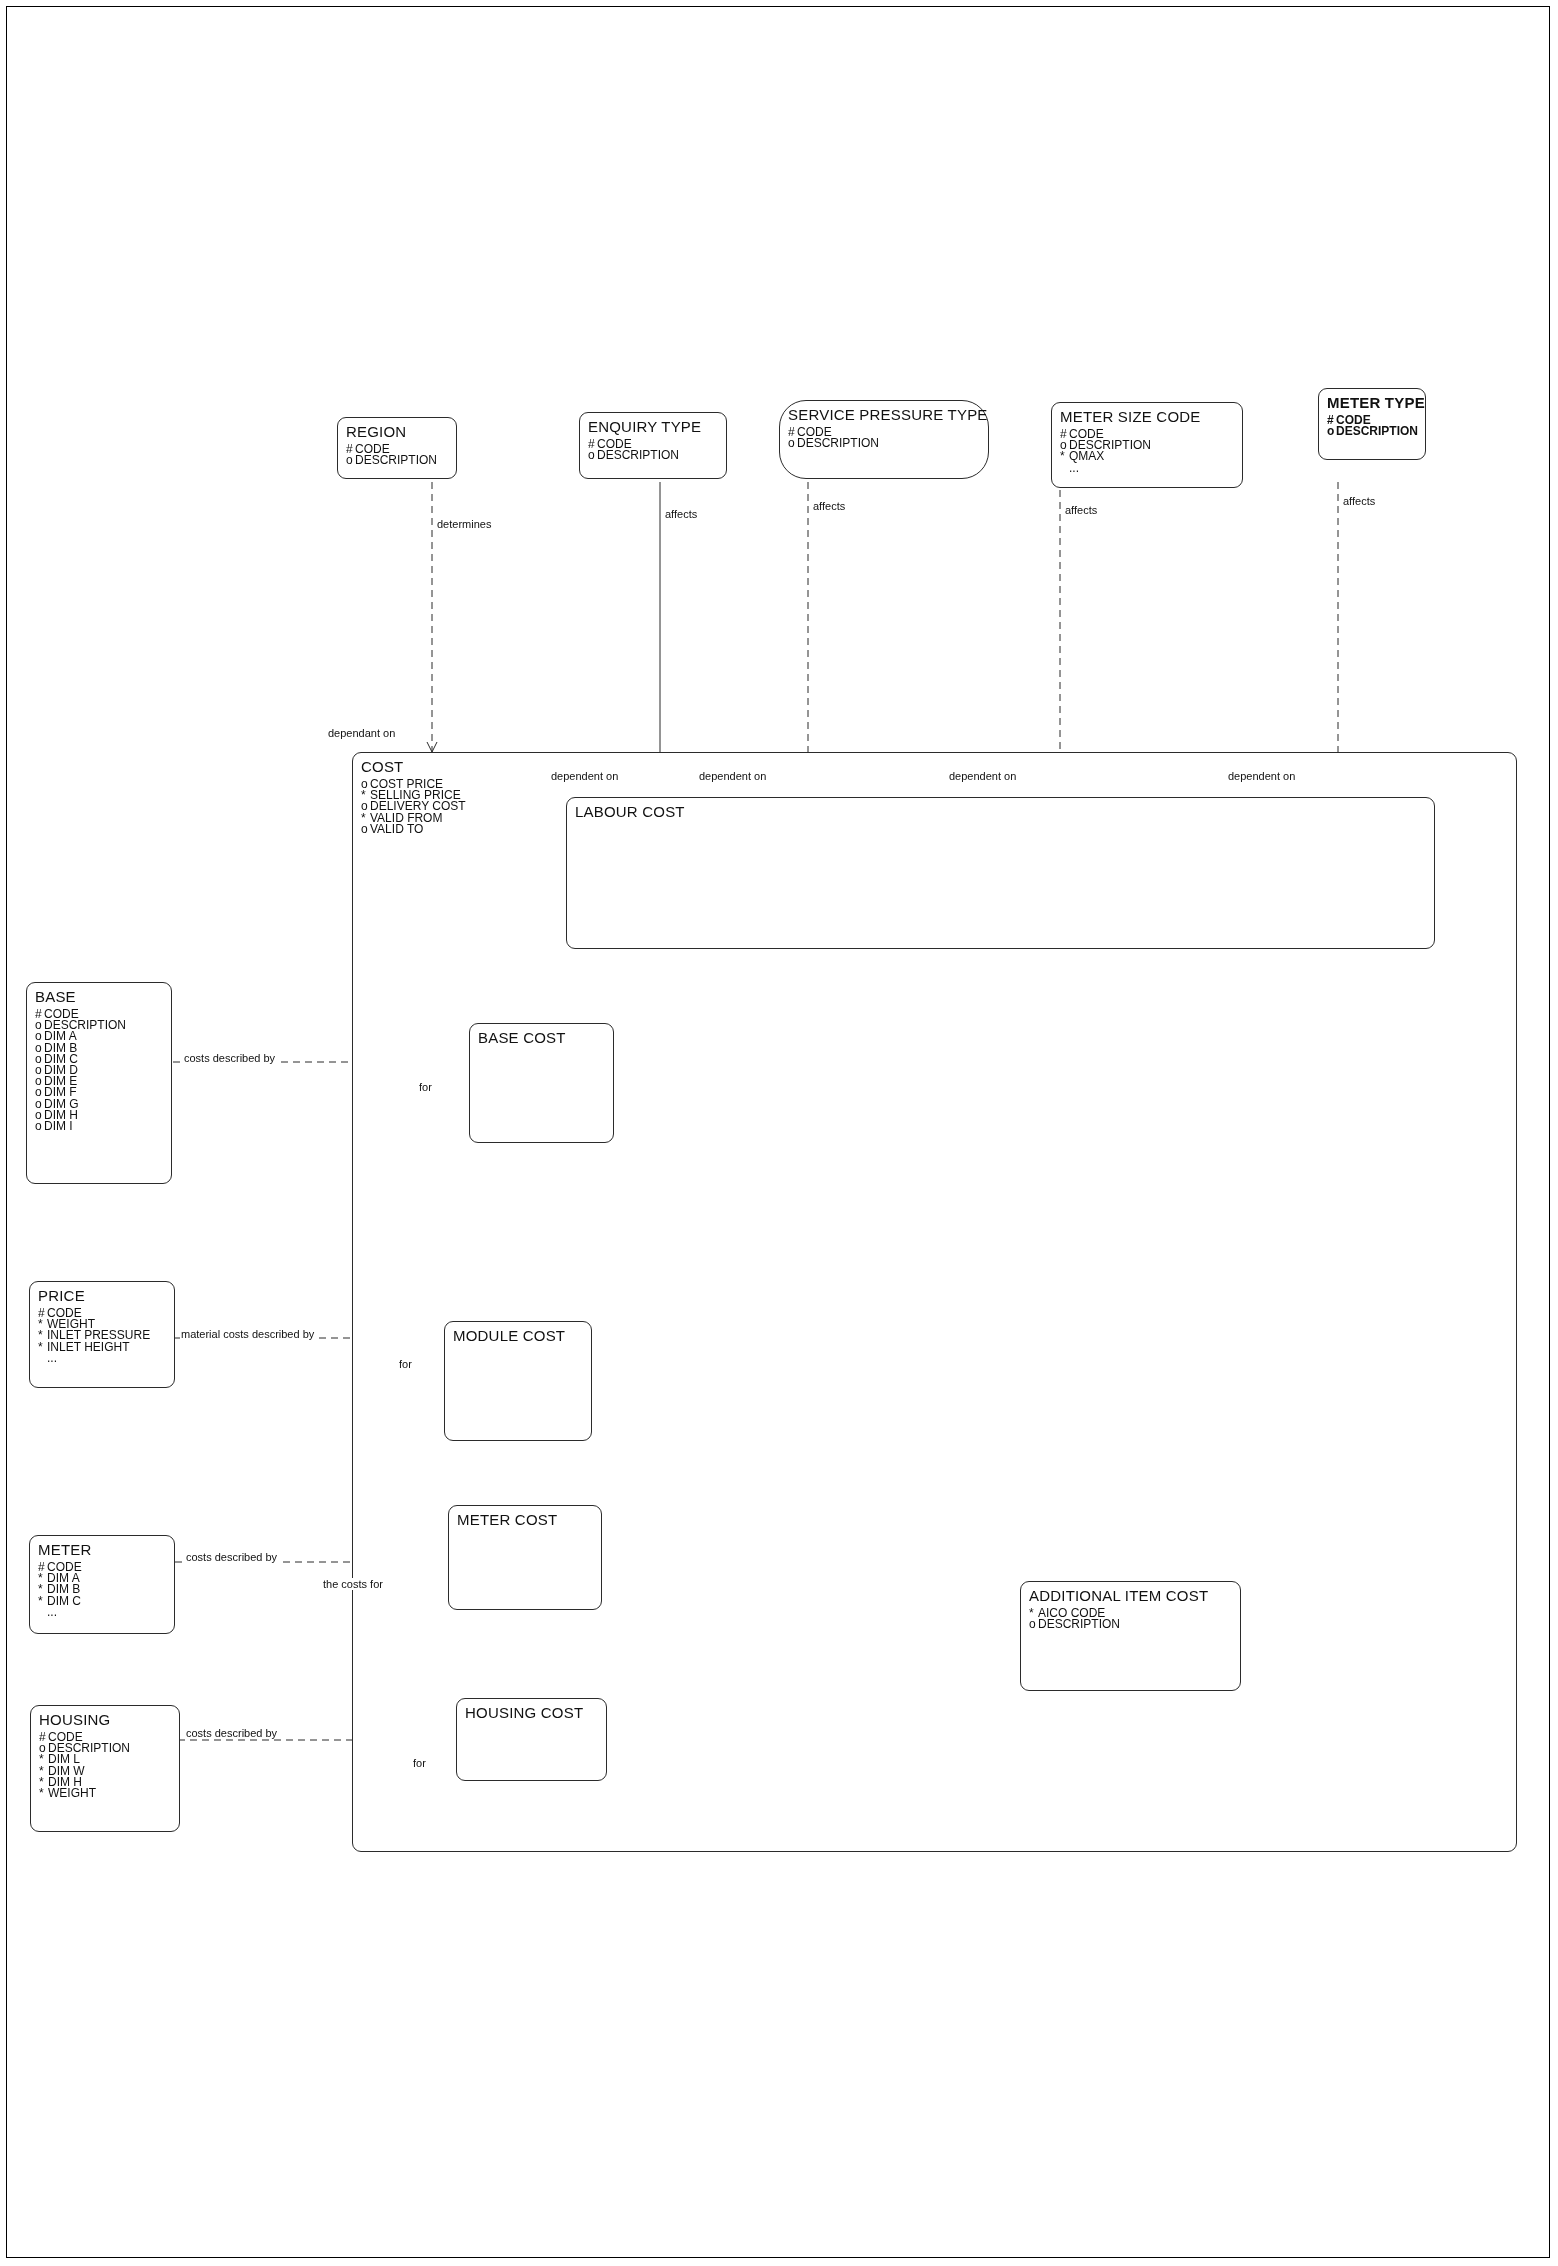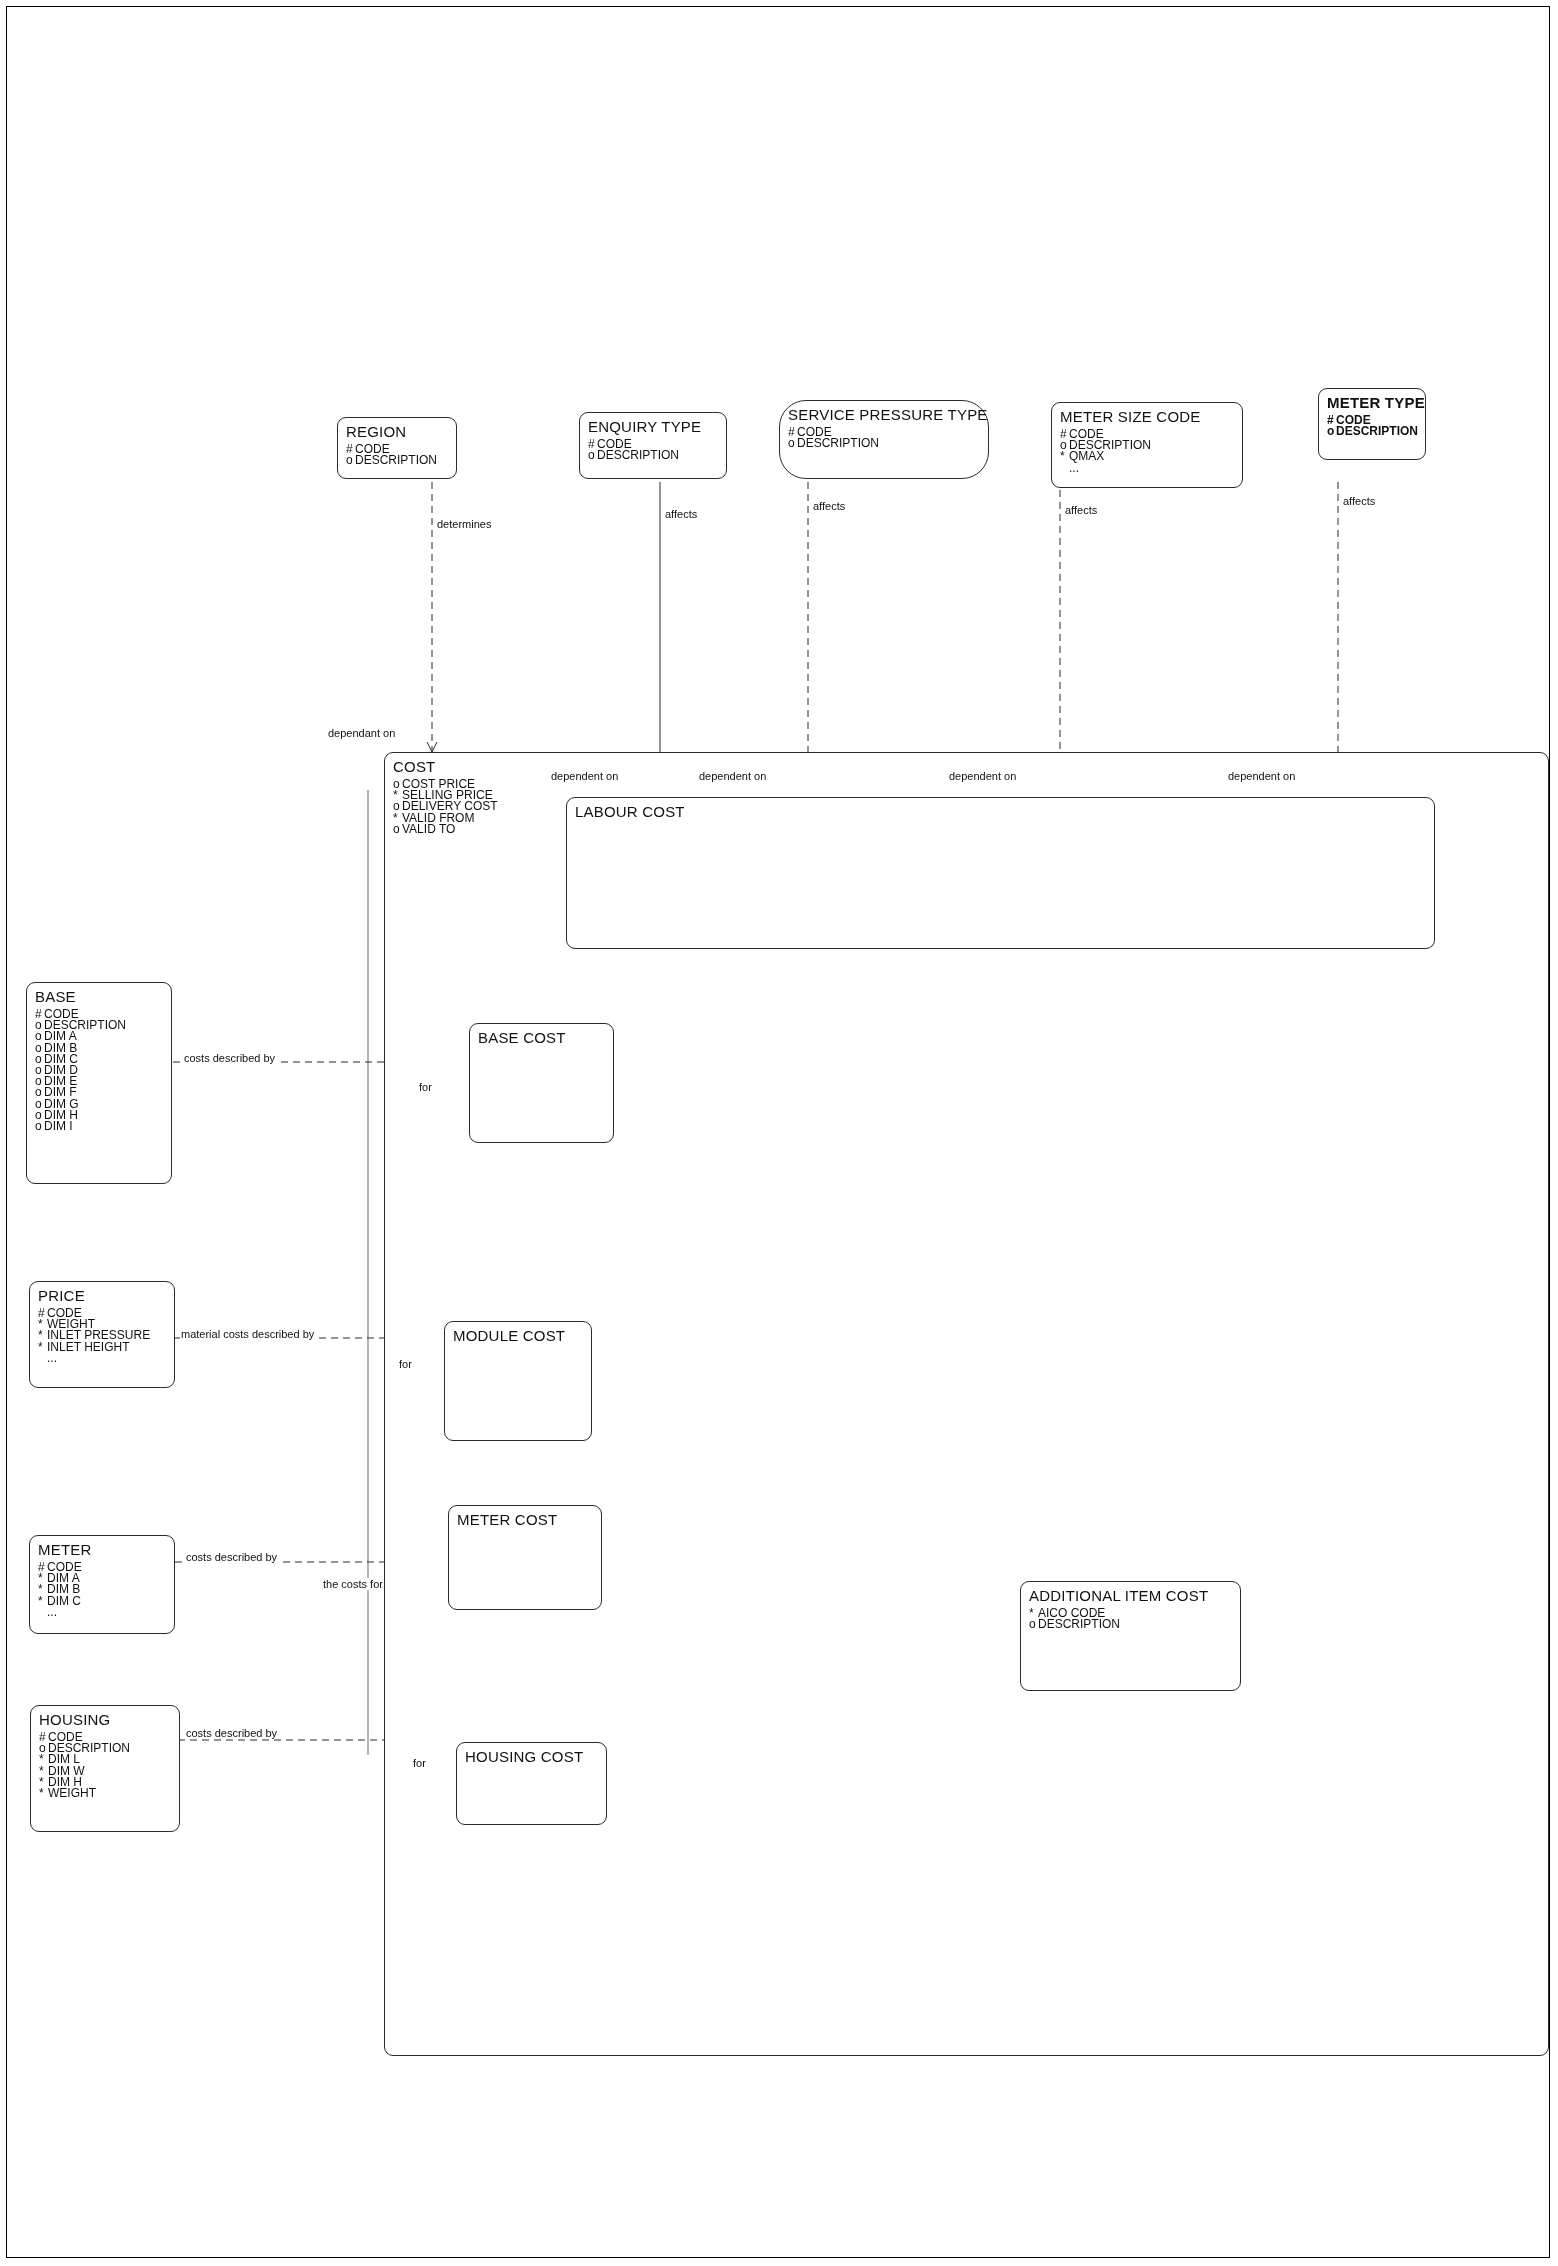--- a/index.html
+++ b/index.html
@@ -148,21 +148,21 @@
   </div>
 
   <div class="entity" style="left:1318px; top:388px; width:108px; height:72px;font-weight:bold;">
     <div class="ename">METER TYPE</div>
     <div class="attrs">
       <div><span class="mark">#</span><span>CODE</span></div>
       <div><span class="mark">o</span><span>DESCRIPTION</span></div>
     </div>
   </div>
 
-  <div class="entity" style="left:384px; top:752px; width:1165px; height:1304px;padding-left:8px;">
+  <div class="entity" style="left:352px; top:752px; width:1165px; height:1100px;padding-left:8px;">
     <div class="ename">COST</div>
     <div class="attrs">
       <div><span class="mark">o</span><span>COST PRICE</span></div>
       <div><span class="mark">*</span><span>SELLING PRICE</span></div>
       <div><span class="mark">o</span><span>DELIVERY COST</span></div>
       <div><span class="mark">*</span><span>VALID FROM</span></div>
       <div><span class="mark">o</span><span>VALID TO</span></div>
     </div>
   </div>
 
@@ -175,21 +175,21 @@
   </div>
 
   <div class="entity" style="left:444px; top:1321px; width:148px; height:120px;">
     <div class="ename">MODULE COST</div>
   </div>
 
   <div class="entity" style="left:448px; top:1505px; width:154px; height:105px;">
     <div class="ename">METER COST</div>
   </div>
 
-  <div class="entity" style="left:456px; top:1742px; width:151px; height:83px;padding-left:24px;">
+  <div class="entity" style="left:456px; top:1698px; width:151px; height:83px;padding-left:24px;">
     <div class="ename">HOUSING COST</div>
   </div>
 
   <div class="entity" style="left:1020px; top:1581px; width:221px; height:110px;">
     <div class="ename">ADDITIONAL ITEM COST</div>
     <div class="attrs">
       <div><span class="mark">*</span><span>AICO CODE</span></div>
       <div><span class="mark">o</span><span>DESCRIPTION</span></div>
     </div>
   </div>

